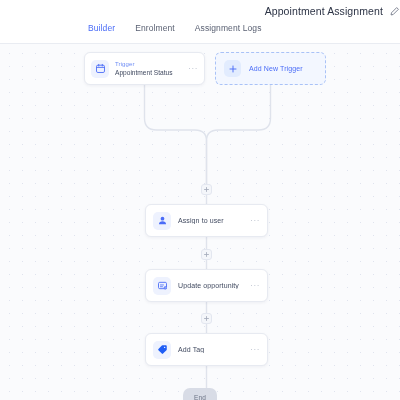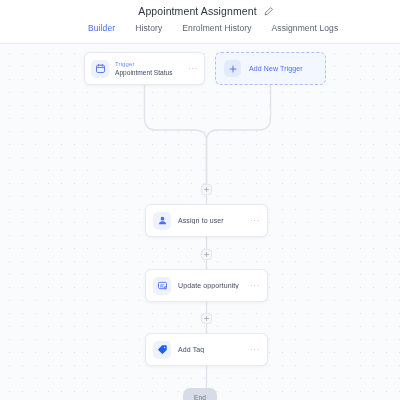--- a/index.html
+++ b/index.html
@@ -27,21 +27,21 @@
     width: 400px;
     height: 44px;
     background: #ffffff;
     border-bottom: 1px solid #e9ecf2;
     box-sizing: border-box;
   }
 
   .title-row {
     display: flex;
     align-items: center;
-    justify-content: center;
+    justify-content: flex-end;
     gap: 6px;
     height: 18px;
     margin-top: 2px;
     padding-left: 12px;
   }
 
   .page-title {
     font-size: 10.5px;
     color: #2c3345;
     letter-spacing: 0.1px;
@@ -283,22 +283,21 @@
       <span class="page-title">Appointment Assignment</span>
       <span style="display:flex;align-items:center;">
         <svg class="pencil-icon" viewBox="0 0 16 16" fill="none">
           <path d="M11.2 2.3l2.5 2.5-7.6 7.6-3.1.6.6-3.1 7.6-7.6z" stroke="#5a6173" stroke-width="1.1" stroke-linejoin="round" fill="none"></path>
         </svg>
       </span>
     </div>
 
     <div class="tabs">
       <div class="tab active">Builder</div>
-      <div class="tab">History</div>
-      <div class="tab">Enrolment History</div>
+      <div class="tab">Enrolment</div>
       <div class="tab">Assignment Logs</div>
     </div>
   </div>
 
   <div class="canvas">
 
     <svg class="edges" viewBox="0 0 400 356">
       <g stroke="#dfe3ec" stroke-width="1.4" fill="none" stroke-linecap="round">
 
         <path d="M144.5 41 V 74 Q 144.5 86 156.5 86 H 195 Q 206.5 86 206.5 97 V 140"></path>

